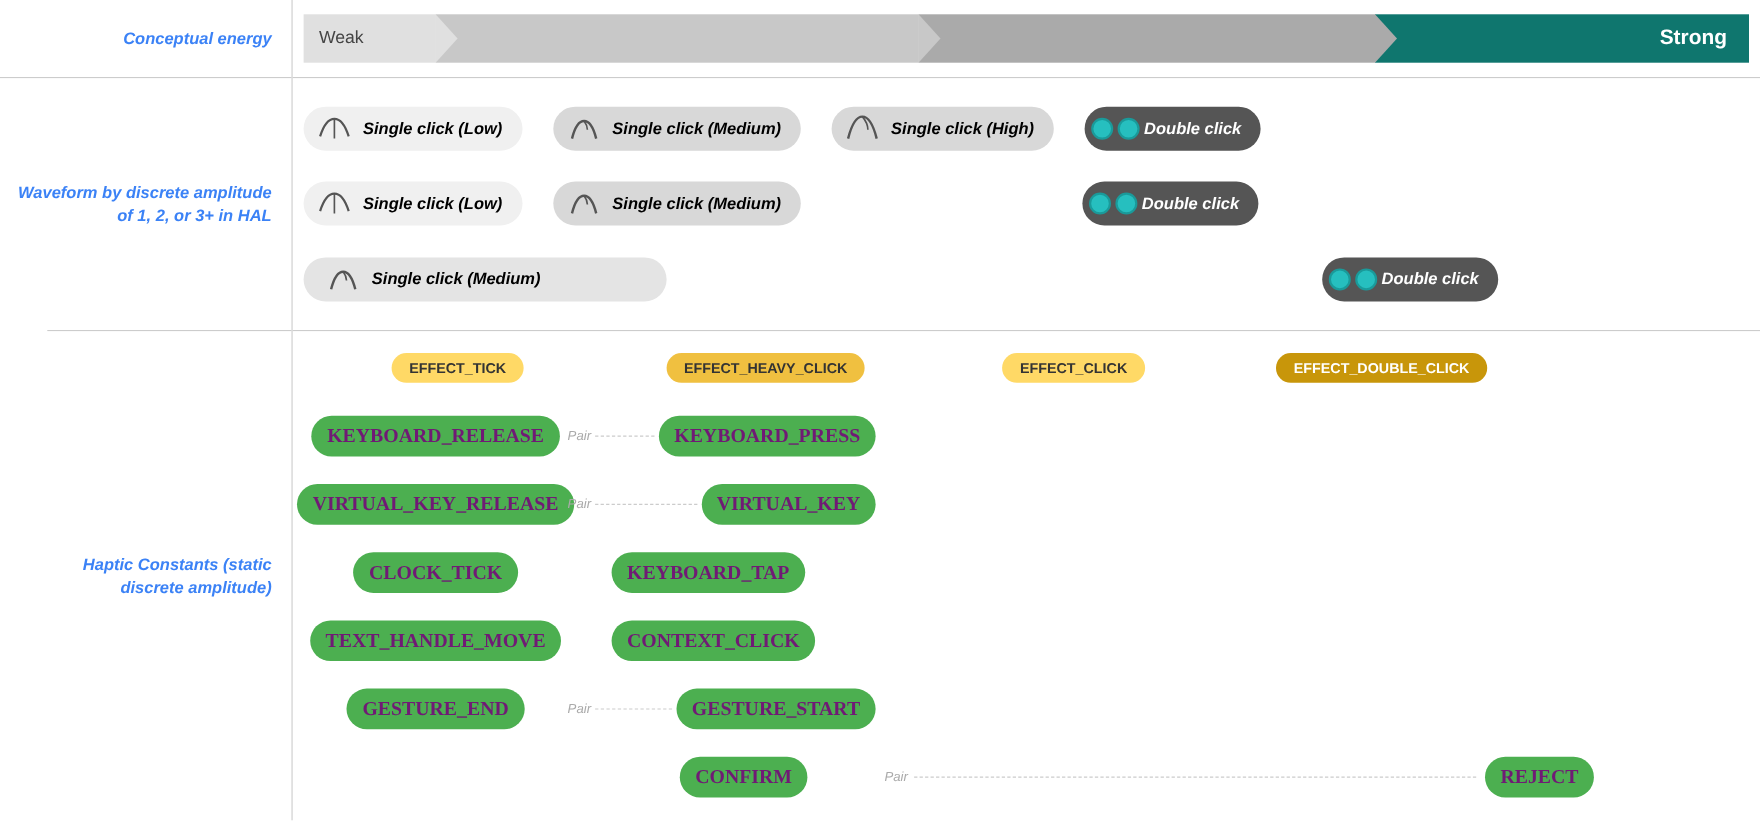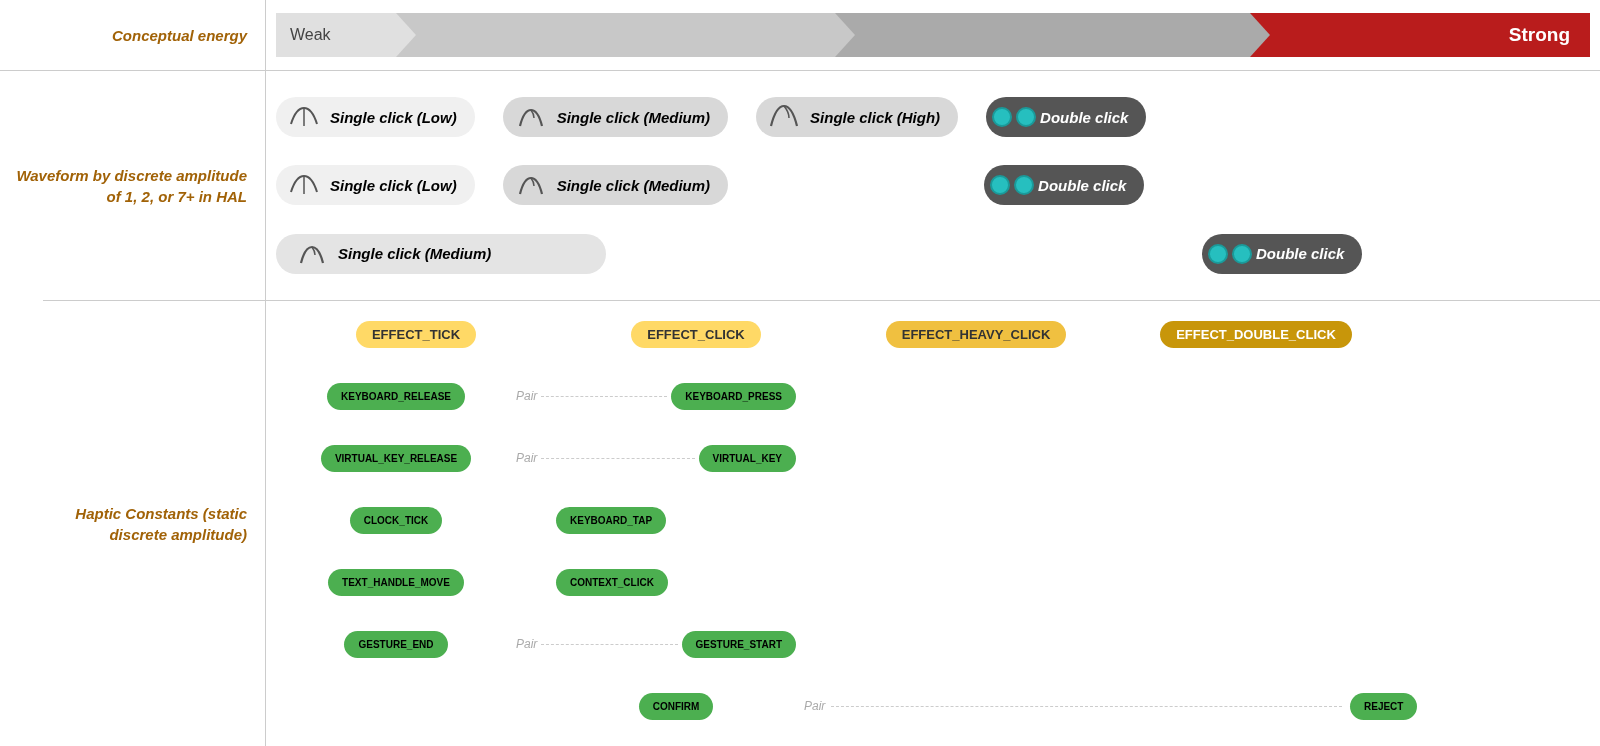--- a/index.html
+++ b/index.html
@@ -26,21 +26,21 @@
     }
 
     .label-cell {
       display: flex;
       align-items: center;
       justify-content: flex-end;
       padding-right: 18px;
       font-style: italic;
       font-weight: 600;
       font-size: 15px;
-      color: #a16207;
+      color: #3b82f6;
       text-align: right;
       line-height: 1.4;
     }
 
     .label-top { height: 70px; }
     .label-waveform { height: 230px; border-top: 1px solid #ccc; }
     .label-haptic { flex: 1; border-top: 1px solid #ccc; margin-left: 43px; }
 
     
     .right-content {
@@ -143,28 +143,29 @@
       text-align: center;
       white-space: nowrap;
     }
 
     .effect-yellow-light { background: #ffd966; color: #333; }
     .effect-yellow-mid { background: #f0c040; color: #333; }
     .effect-yellow-dark { background: #c8960a; color: #fff; }
 
     .green-pill {
       background: #4caf50;
-      color: #000000;
+      color: #701a75;
       border-radius: 22px;
       padding: 8px 14px;
-      font-size: 10px;
+      font-size: 18px;
       font-weight: 700;
       text-align: center;
       white-space: nowrap;
       display: inline-block;
+      font-family: Liberation Serif, serif;
     }
 
     
     .wave-low svg, .wave-medium svg, .wave-high svg {
       width: 34px;
       height: 26px;
     }
 
     
     .energy-arrow-container {
@@ -216,21 +217,21 @@
       position: absolute;
       right: -20px; top: 0;
       border-top: 22px solid transparent;
       border-bottom: 22px solid transparent;
       border-left: 20px solid #aaa;
       z-index: 3;
     }
 
     .seg-4 {
       width: 340px;
-      background: #b91c1c;
+      background: #0f766e;
       display: flex;
       align-items: center;
       justify-content: flex-end;
       padding-right: 20px;
       z-index: 1;
     }
     .seg-4 span { color: #fff; font-weight: 800; font-size: 19px; }
 
     
     .eff-row {
@@ -253,21 +254,21 @@
 </head>
 <body>
 
 <div class="main-container">
 
   <div class="left-labels">
     <div class="label-cell label-top">
       <span>Conceptual energy</span>
     </div>
     <div class="label-cell label-waveform">
-      <span>Waveform by discrete amplitude of 1, 2, or 7+ in HAL</span>
+      <span>Waveform by discrete amplitude of 1, 2, or 3+ in HAL</span>
     </div>
     <div class="label-cell label-haptic">
       <span>Haptic Constants (static discrete amplitude)</span>
     </div>
   </div>
 
   <div class="right-content">
 
     <div class="energy-row">
       <div class="energy-arrow-container">
@@ -383,28 +384,28 @@
     </div>
 
     <div class="haptic-section">
 
       <div class="eff-row">
         <div class="eff-cell eff-1">
           <div class="effect-pill effect-yellow-light">
             <span>EFFECT_TICK</span>
           </div>
         </div>
+        <div class="eff-cell eff-3">
+          <div class="effect-pill effect-yellow-mid">
+            <span>EFFECT_HEAVY_CLICK</span>
+          </div>
+        </div>
         <div class="eff-cell eff-2">
           <div class="effect-pill effect-yellow-light">
             <span>EFFECT_CLICK</span>
-          </div>
-        </div>
-        <div class="eff-cell eff-3">
-          <div class="effect-pill effect-yellow-mid">
-            <span>EFFECT_HEAVY_CLICK</span>
           </div>
         </div>
         <div class="eff-cell eff-4">
           <div class="effect-pill effect-yellow-dark">
             <span>EFFECT_DOUBLE_CLICK</span>
           </div>
         </div>
       </div>
 
       <div class="hrow">

